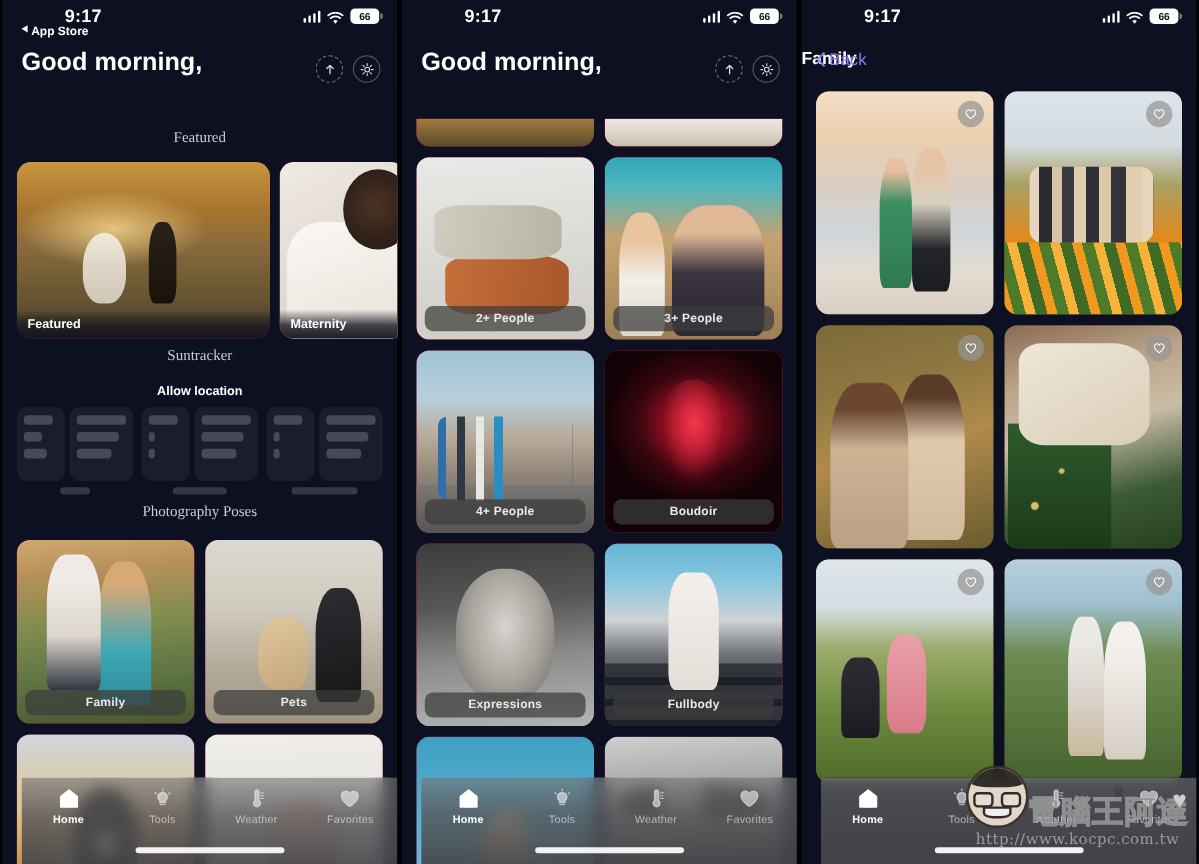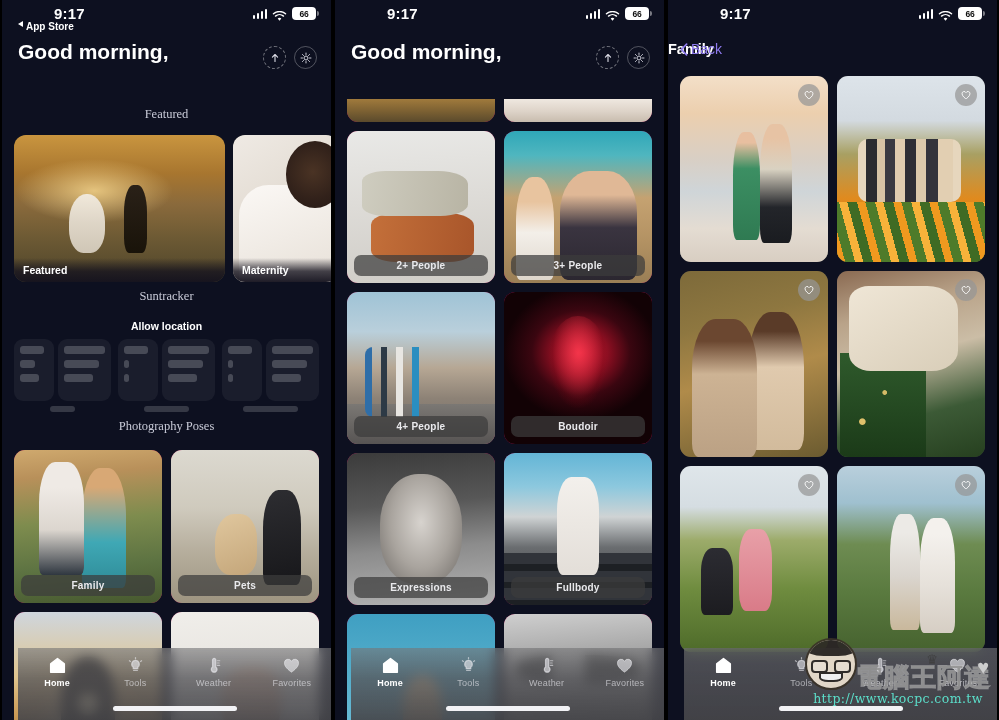--- a/index.html
+++ b/index.html
@@ -244,21 +244,21 @@
      background:#efe3d2; border:2px solid #3a3228; overflow:hidden; margin-right:-4px;}
   .wm-face .hair{position:absolute;left:-4%;top:-12%;width:108%;height:46%;background:#2e2a26;border-radius:50% 50% 36% 36%;}
   .wm-face .glass{position:absolute;top:42%;width:17px;height:13px;border:2.4px solid #2e2a26;border-radius:4px;background:rgba(255,255,255,.25);}
   .wm-face .glass.l{left:4px;} .wm-face .glass.r{right:4px;}
   .wm-face .mouth{position:absolute;left:26%;top:66%;width:48%;height:22%;background:#fff;border:2px solid #2e2a26;border-radius:0 0 40% 40%;}
   .wm-title { color:#3f3f3f; font-family:"DejaVu Sans", sans-serif; font-size:26px;
      font-weight:700; letter-spacing:1px; line-height:1;
      -webkit-text-stroke:1px rgba(255,255,255,.45); }
   .wm-crown { position:absolute; left:52%; top:-12px; font-size:13px; color:#3f3f3f; }
   .wm-heart { position:absolute; right:2px; top:-8px; color:#d8d8d8; font-size:20px; }
-  .wm-url { color:#5eead4; font-family:"DejaVu Serif", serif; font-size:12.5px;
+  .wm-url { color:#a3a3a3; font-family:"DejaVu Serif", serif; font-size:12.5px;
      letter-spacing:.4px; margin-top:1px; }
 </style>
 </head>
 <body>
 
 <div class="stage">
 
   <div class="phone">
 
     <div class="statusbar">

